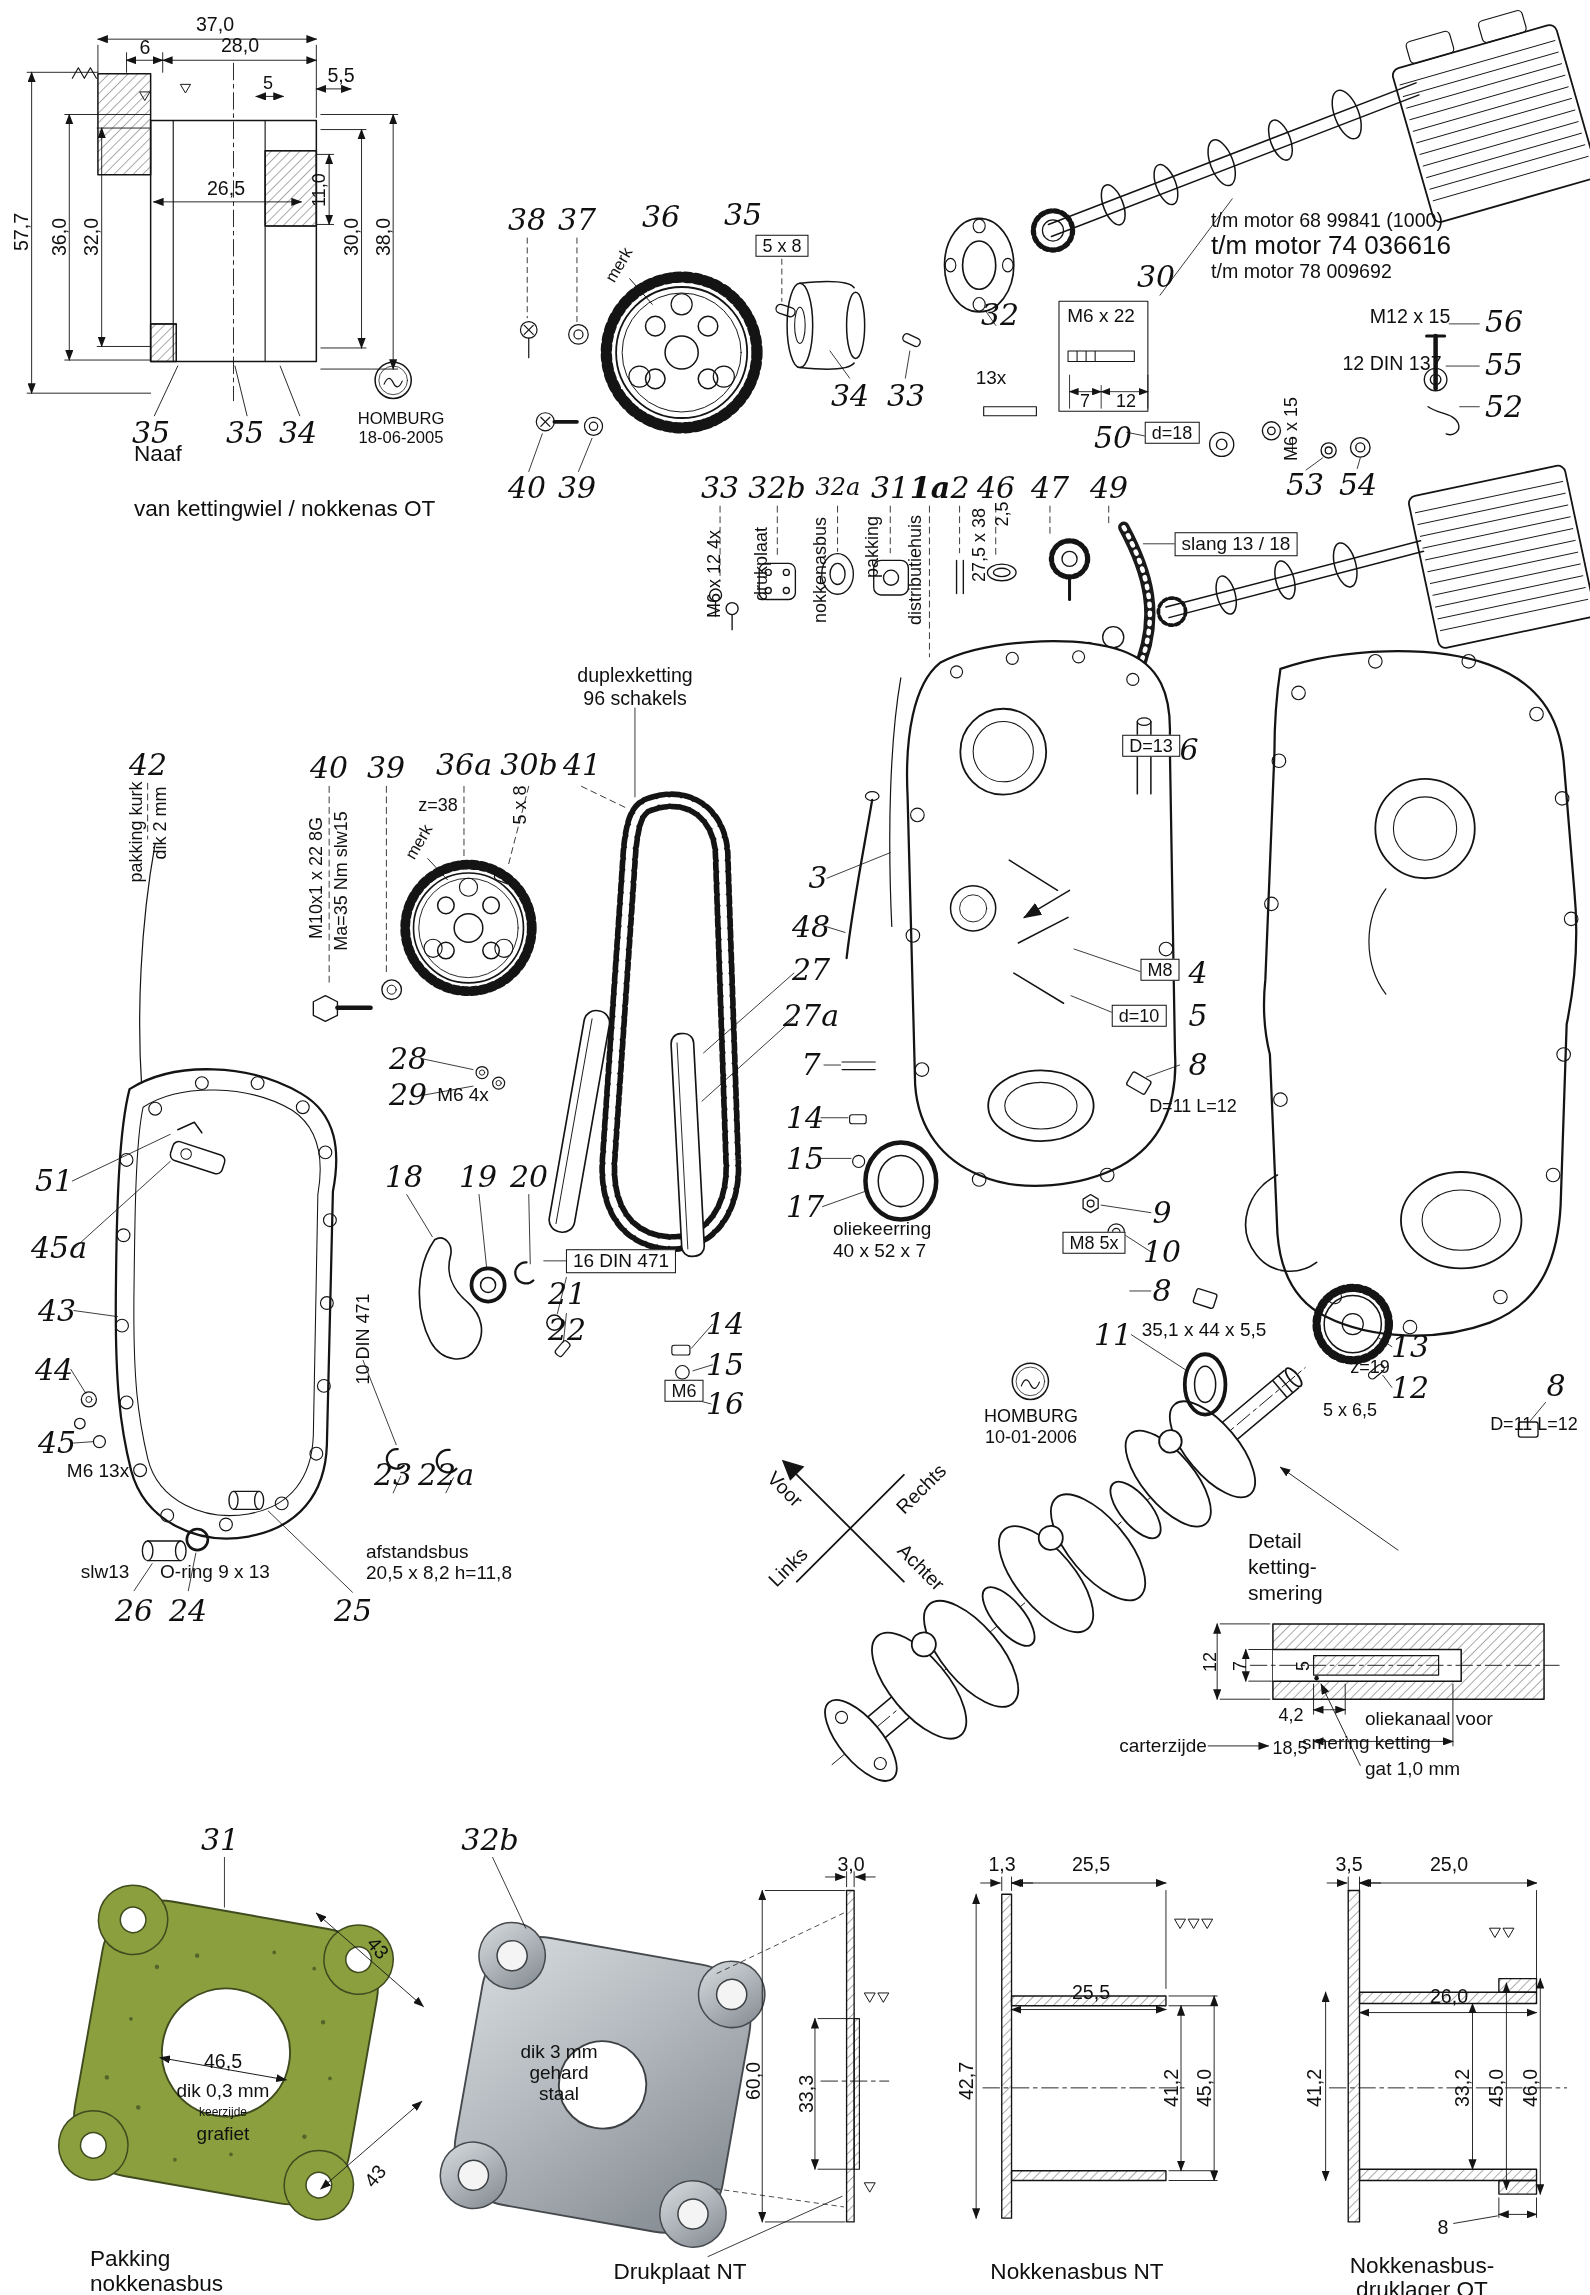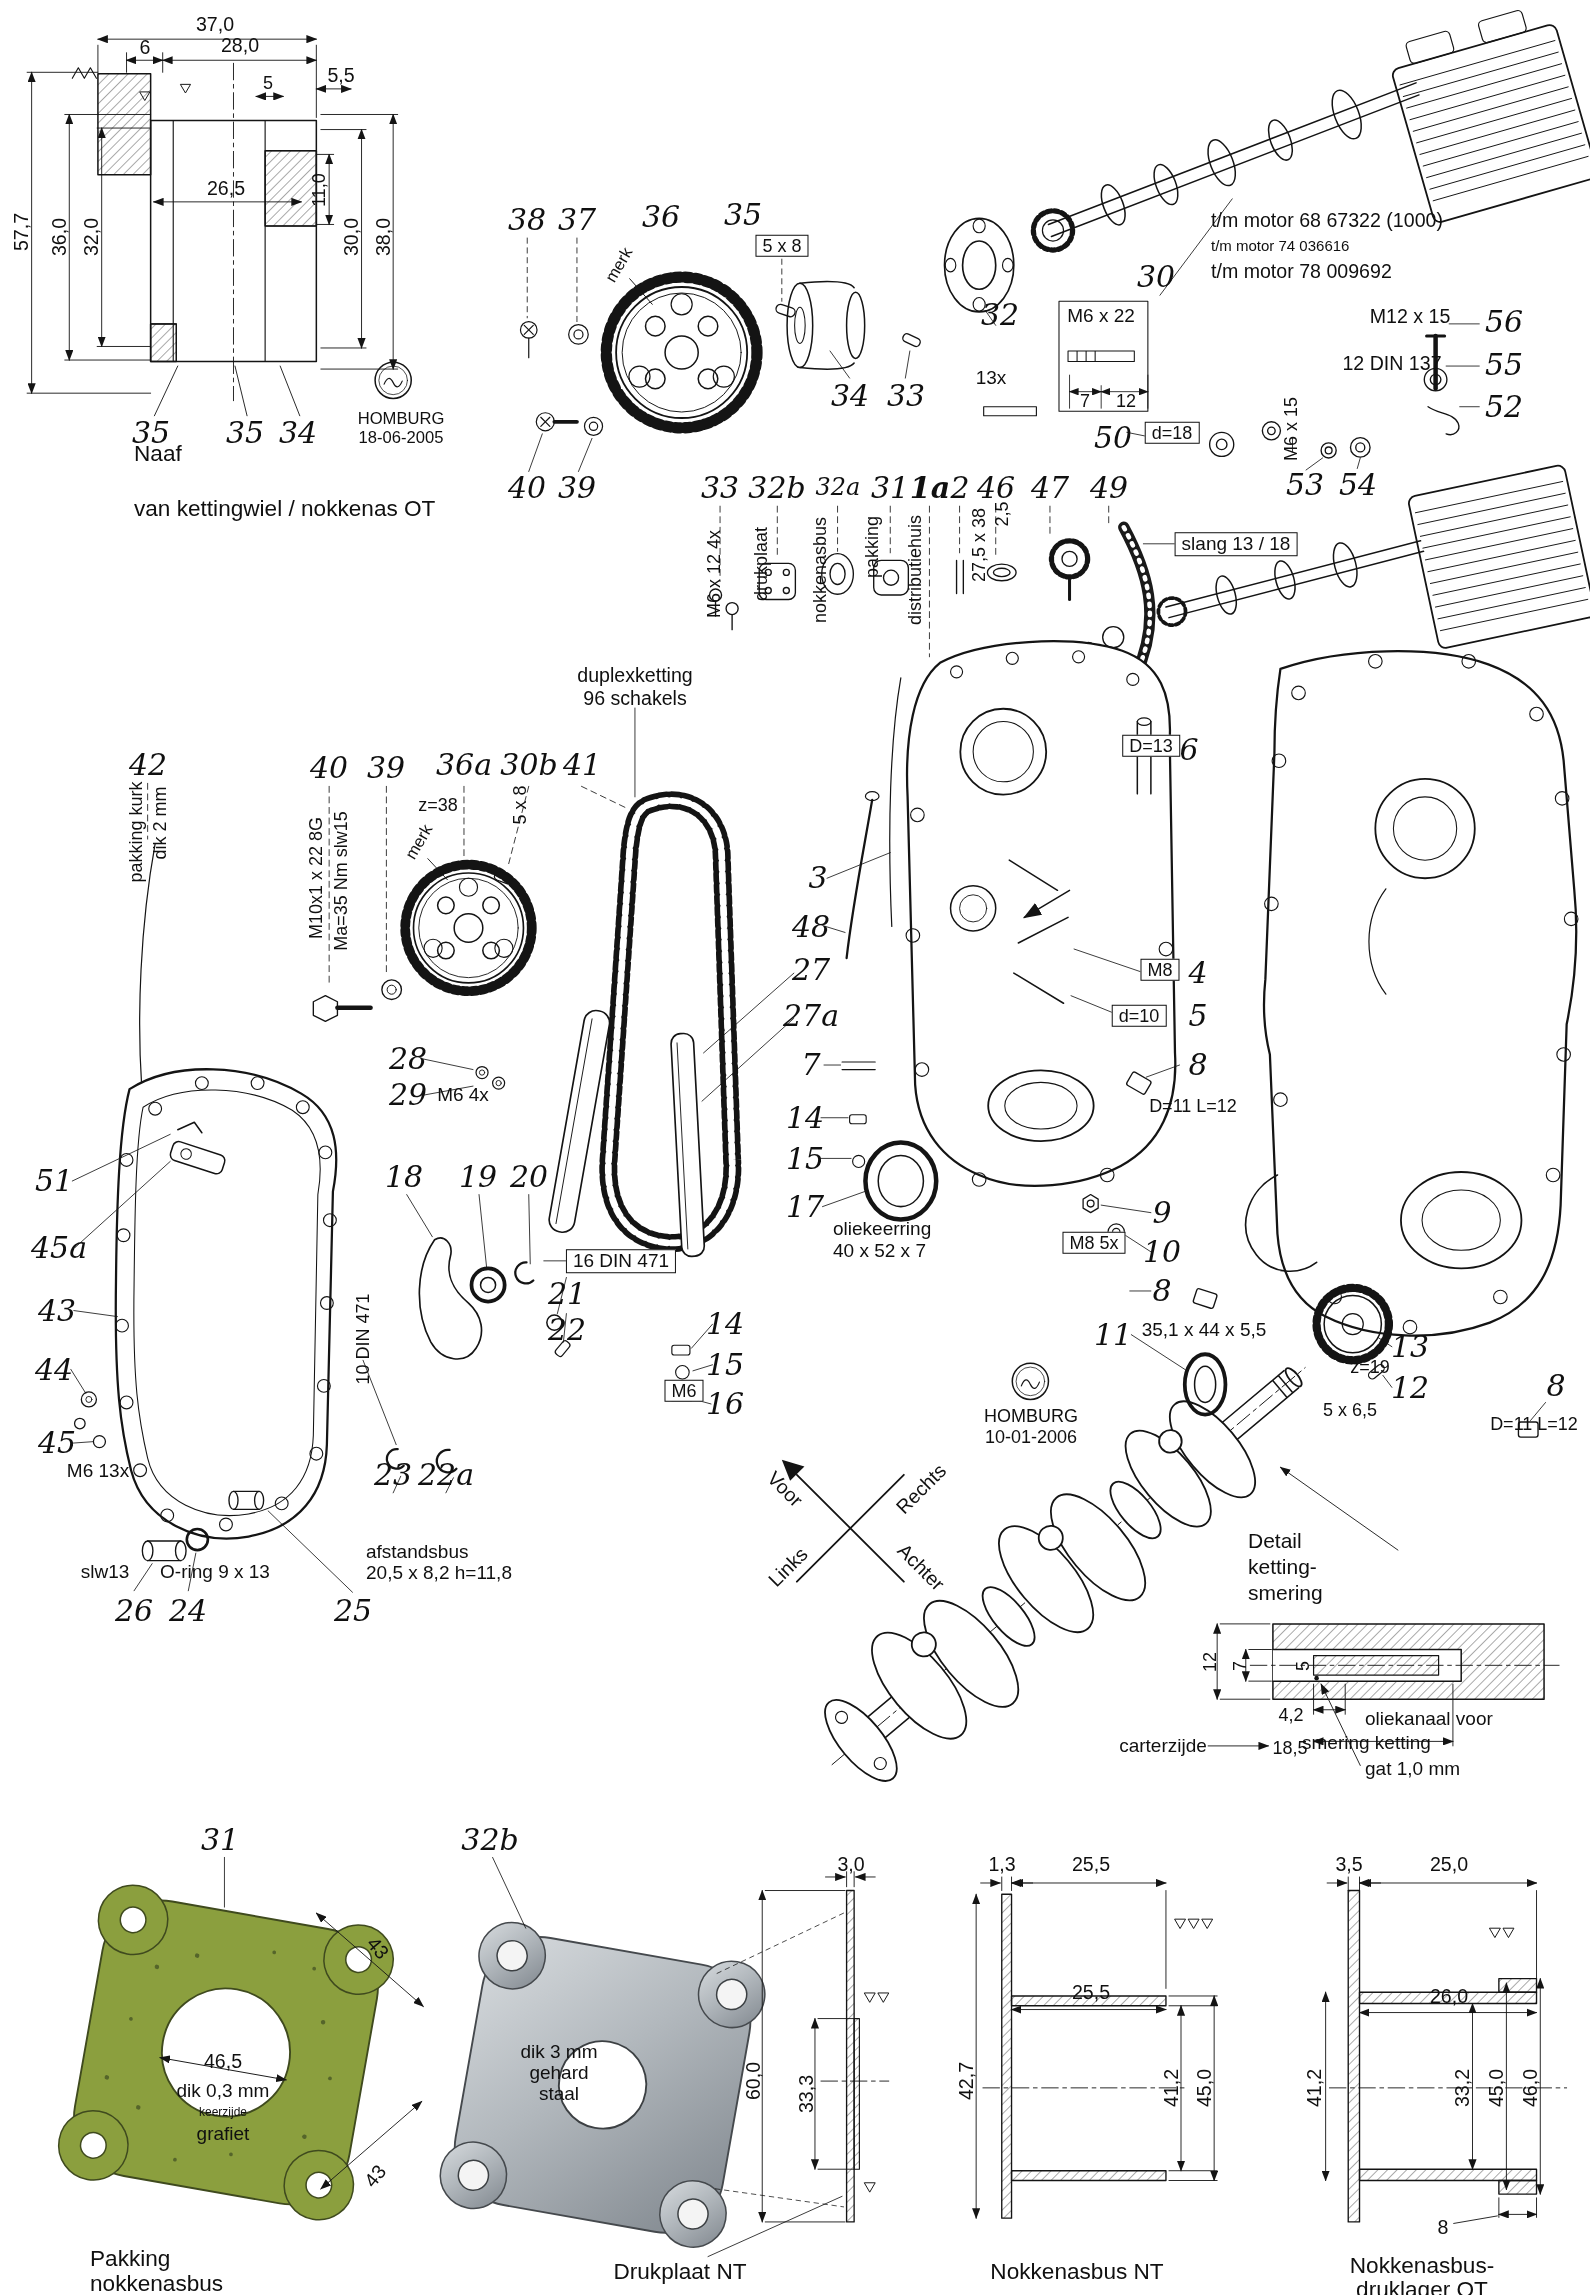--- a/index.html
+++ b/index.html
@@ -625,22 +625,22 @@
       <div class="lbl pn" style="left: 743px; top: 215px; font-size: 30px; transform: translate(-50%, -50%) rotate(0deg);">35</div>
       <div class="lbl box" style="left: 782px; top: 246px; font-size: 18px; transform: translate(-50%, -50%) rotate(0deg);">5 x 8</div>
       <div class="lbl pn" style="left: 850px; top: 396px; font-size: 30px; transform: translate(-50%, -50%) rotate(0deg);">34</div>
       <div class="lbl pn" style="left: 906px; top: 396px; font-size: 30px; transform: translate(-50%, -50%) rotate(0deg);">33</div>
       <div class="lbl pn" style="left: 1000px; top: 315px; font-size: 30px; transform: translate(-50%, -50%) rotate(0deg);">32</div>
       <div class="lbl" style="left: 1101px; top: 316px; font-size: 19px; transform: translate(-50%, -50%) rotate(0deg);">M6 x 22</div>
       <div class="lbl" style="left: 991px; top: 378px; font-size: 19px; transform: translate(-50%, -50%) rotate(0deg);">13x</div>
       <div class="lbl" style="left: 1085px; top: 401px; font-size: 18px; transform: translate(-50%, -50%) rotate(0deg);">7</div>
       <div class="lbl" style="left: 1126px; top: 401px; font-size: 18px; transform: translate(-50%, -50%) rotate(0deg);">12</div>
       <div class="lbl pn" style="left: 1156px; top: 277px; font-size: 30px; transform: translate(-50%, -50%) rotate(0deg);">30</div>
-      <div class="lbl" style="left: 1211px; top: 220px; font-size: 19.6px; transform: translate(0px, -50%) rotate(0deg); transform-origin: left center;">t/m motor 68 67322 (1000)</div>
-      <div class="lbl" style="left: 1211px; top: 246px; font-size: 15px; transform: translate(0px, -50%) rotate(0deg); transform-origin: left center; text-align: right;">t/m motor 74 036616</div>
+      <div class="lbl" style="left: 1211px; top: 220px; font-size: 19.6px; transform: translate(0px, -50%) rotate(0deg); transform-origin: left center;">t/m motor 68 99841 (1000)</div>
+      <div class="lbl" style="left: 1211px; top: 246px; font-size: 26px; transform: translate(0px, -50%) rotate(0deg); transform-origin: left center; text-align: right;">t/m motor 74 036616</div>
       <div class="lbl" style="left: 1211px; top: 271px; font-size: 19.6px; transform: translate(0px, -50%) rotate(0deg); transform-origin: left center;">t/m motor 78 009692</div>
       <div class="lbl pn" style="left: 1113px; top: 438px; font-size: 30px; transform: translate(-50%, -50%) rotate(0deg);">50</div>
       <div class="lbl box" style="left: 1172px; top: 433px; font-size: 18px; transform: translate(-50%, -50%) rotate(0deg);">d=18</div>
       <div class="lbl" style="left: 1410px; top: 316px; font-size: 19.6px; transform: translate(-50%, -50%) rotate(0deg);">M12 x 15</div>
       <div class="lbl pn" style="left: 1504px; top: 322px; font-size: 30px; transform: translate(-50%, -50%) rotate(0deg);">56</div>
       <div class="lbl" style="left: 1392px; top: 363px; font-size: 19.6px; transform: translate(-50%, -50%) rotate(0deg);">12 DIN 137</div>
       <div class="lbl pn" style="left: 1504px; top: 365px; font-size: 30px; transform: translate(-50%, -50%) rotate(0deg);">55</div>
       <div class="lbl pn" style="left: 1504px; top: 407px; font-size: 30px; transform: translate(-50%, -50%) rotate(0deg);">52</div>
       <div class="lbl" style="left: 1291px; top: 429px; font-size: 18px; transform: translate(-50%, -50%) rotate(-90deg);">M6 x 15</div>
       <div class="lbl pn" style="left: 1305px; top: 485px; font-size: 30px; transform: translate(-50%, -50%) rotate(0deg);">53</div>

